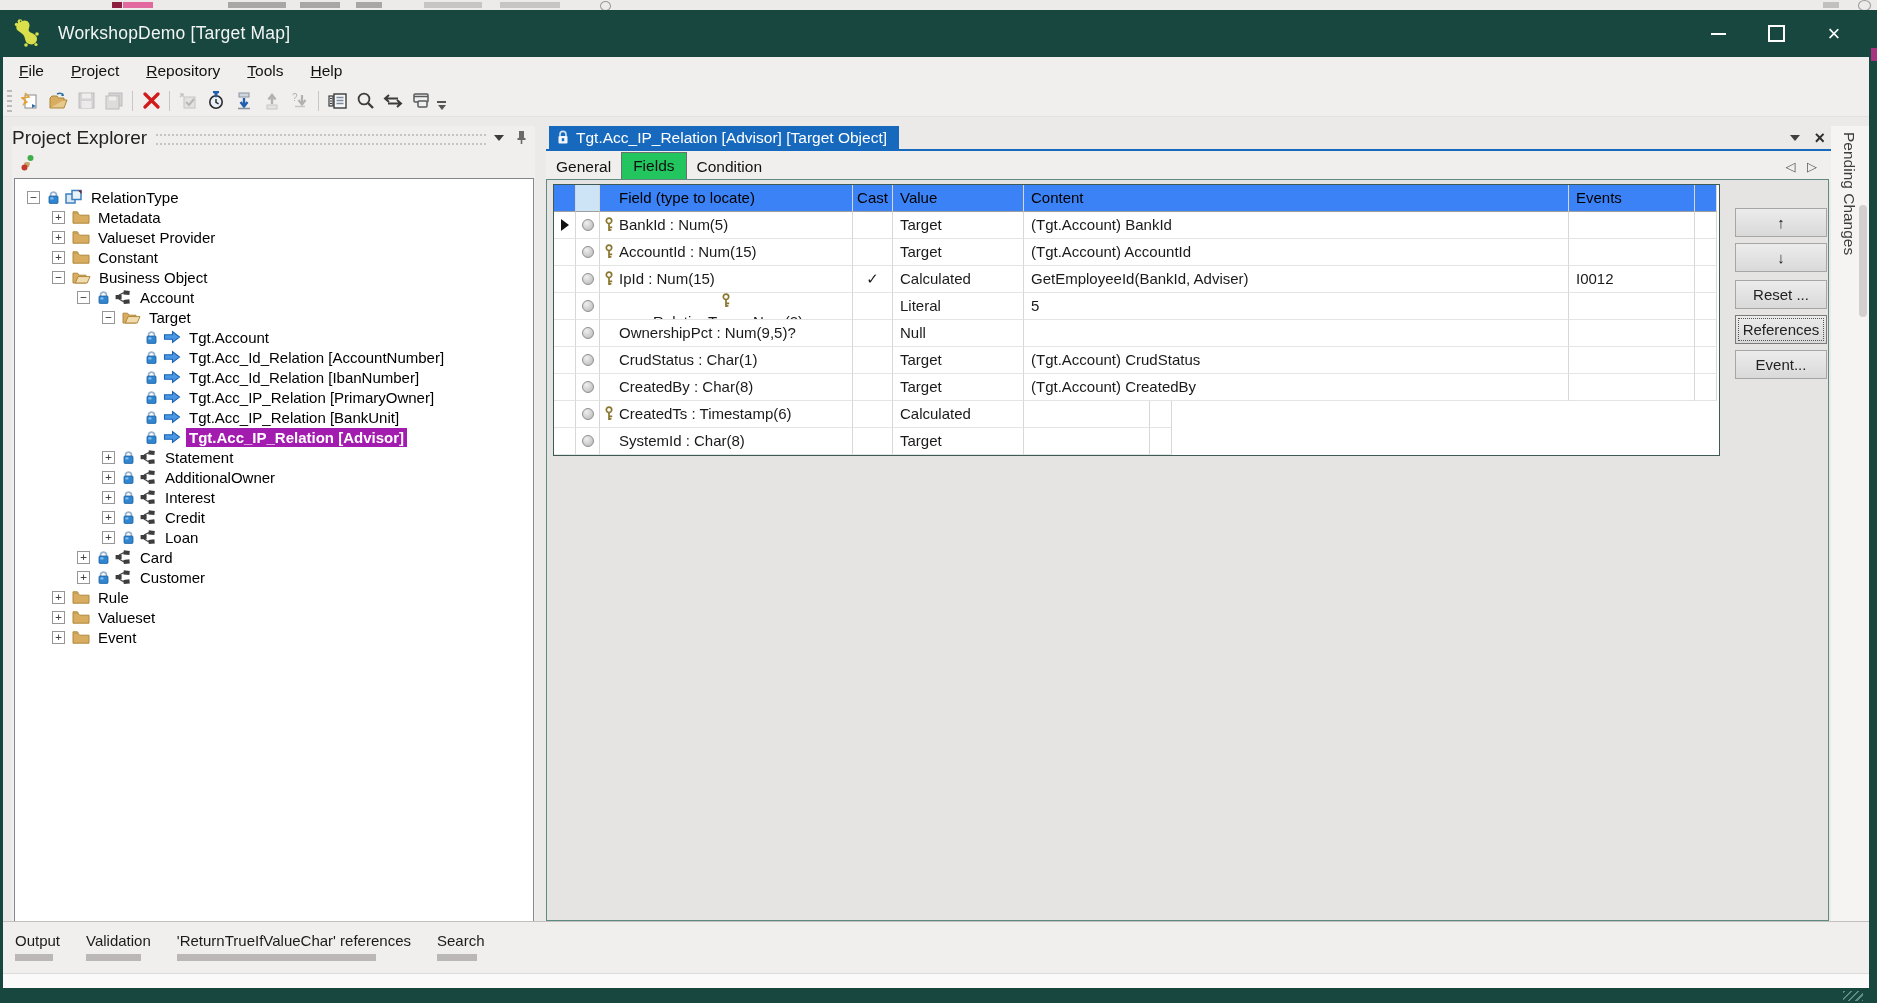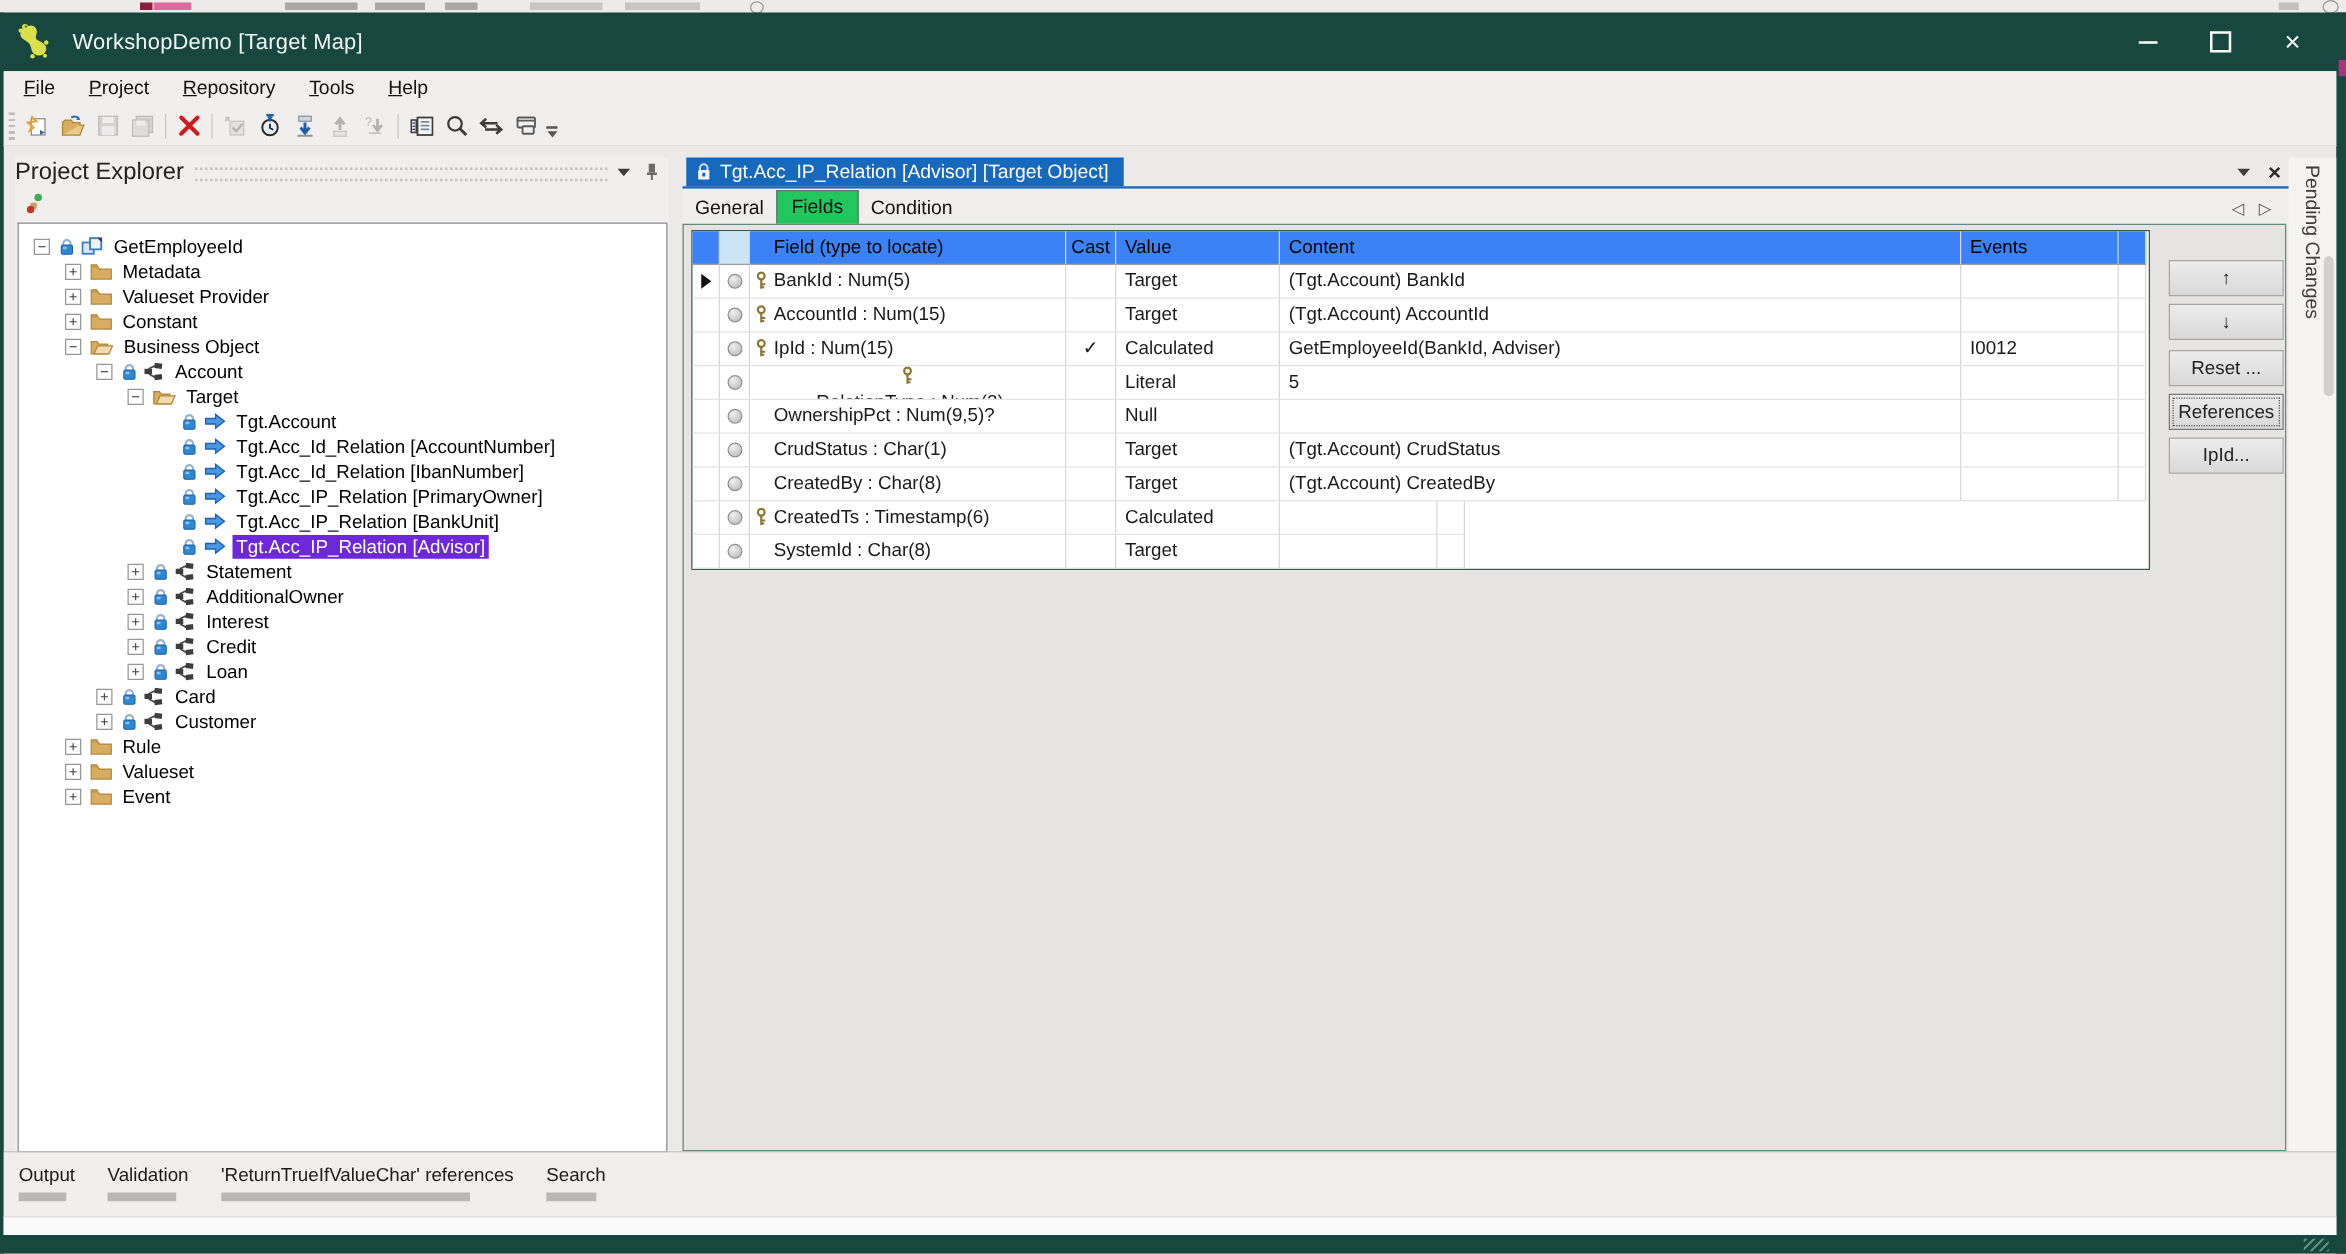--- a/index.html
+++ b/index.html
@@ -58,21 +58,21 @@
   #pe-dots{flex:1;height:7px;margin:4px 8px 0 9px;border-top:2px dotted #c6c3c2;border-bottom:2px dotted #c6c3c2;}
   #pe-chevron{width:0;height:0;border-left:5px solid transparent;border-right:5px solid transparent;border-top:6px solid #3c3c3c;margin-right:12px;}
   #pe-pin{margin-right:8px;}
   #pe-iconrow{height:28px;display:flex;align-items:center;padding-left:8px;}
   #tree-box{position:absolute;left:2px;top:52px;width:518px;height:742px;background:#fff;border:1px solid #83888f;overflow:hidden;}
   #tree{padding-top:8px;}
   .trow{height:20px;display:flex;align-items:center;white-space:nowrap;}
   .exp{width:13px;height:13px;border:1px solid #969696;background:#fff;color:#444;font-size:11px;line-height:11px;text-align:center;box-sizing:border-box;flex:none;margin-right:7px;font-family:"DejaVu Sans Mono",monospace;}
   .ticon{flex:none;margin-right:5px;display:flex;align-items:center;}
   .tlabel{font-size:15px;color:#000;padding:1px 3px;}
-  .tlabel.sel{background:#6d28d9;color:#fff;}
+  .tlabel.sel{background:#a21caf;color:#fff;font-weight:bold;}
 
   
   #right-panel{position:absolute;left:546px;top:126px;width:1285px;height:795px;}
   #doc-tabstrip{height:23px;position:relative;border-bottom:2px solid #1769bd;}
   #doc-tab{position:absolute;left:3px;top:0;height:23px;background:#1769bd;color:#fff;display:flex;align-items:center;padding:0 12px 0 8px;font-size:15.5px;}
   #doc-tab .lock{margin-right:7px;display:flex;}
   #tab-controls{position:absolute;right:6px;top:5px;display:flex;align-items:center;gap:14px;}
   #tab-dd{width:0;height:0;border-left:5px solid transparent;border-right:5px solid transparent;border-top:6px solid #3f3f3f;}
   #tab-close{color:#2f2f2f;font-size:18px;line-height:14px;font-weight:bold;}
   #subtabs{height:30px;display:flex;align-items:flex-end;position:relative;background:#f1efee;}
@@ -310,21 +310,21 @@
               <rect x="3.4" y="7.4" width="3" height="2" fill="#8fc0ea"></rect>
             </svg>
           </span>
           <span class="ticon">
             <svg width="18" height="16" viewBox="0 0 18 16">
               <rect x="1" y="5" width="9" height="9" fill="#dce9f5" stroke="#3c7fc0" stroke-width="1.5"></rect>
               <rect x="7" y="1.5" width="9" height="9" fill="#eaf2fa" stroke="#3c7fc0" stroke-width="1.5"></rect>
               <path d="M13 1.5 h3.5 v3.5 z" fill="#7a1f1f"></path>
             </svg>
           </span>
-          <span class="tlabel">GetEmployeeId</span>
+          <span class="tlabel">RelationType</span>
         </div>
         <div class="trow">
           <span style="display: inline-block; width: 37px; flex: 0 0 auto;"></span>
           <span class="exp">+</span>
           <span class="ticon">
             <svg width="18" height="14" viewBox="0 0 18 14">
               <path d="M1 3.2 h5 l1.6 2 H17 v8 H1 Z" fill="#d8ac61" stroke="#b1883c"></path>
               <path d="M1 3.2 V1.8 h4.4 l1 1.4" fill="#d8ac61" stroke="#b1883c"></path>
             </svg>
           </span>
@@ -863,21 +863,21 @@
             <div class="gcell c-events" style="width: 126px;"></div>
             <div class="gcell c-fill" style="width: 22px;"></div>
           </div>
         </div>
     </div>
     <div id="side-buttons">
         <div class="sbtn">↑</div>
         <div class="sbtn">↓</div>
         <div class="sbtn gap">Reset ...</div>
         <div class="sbtn focused">References</div>
-        <div class="sbtn">IpId...</div>
+        <div class="sbtn">Event...</div>
       </div>
   </div>
 </div>
 
 <div id="pending-strip">
   <div id="pending-label">Pending Changes</div>
 </div>
 <div id="pending-pill"></div>
 
 <div id="splitline"></div>

